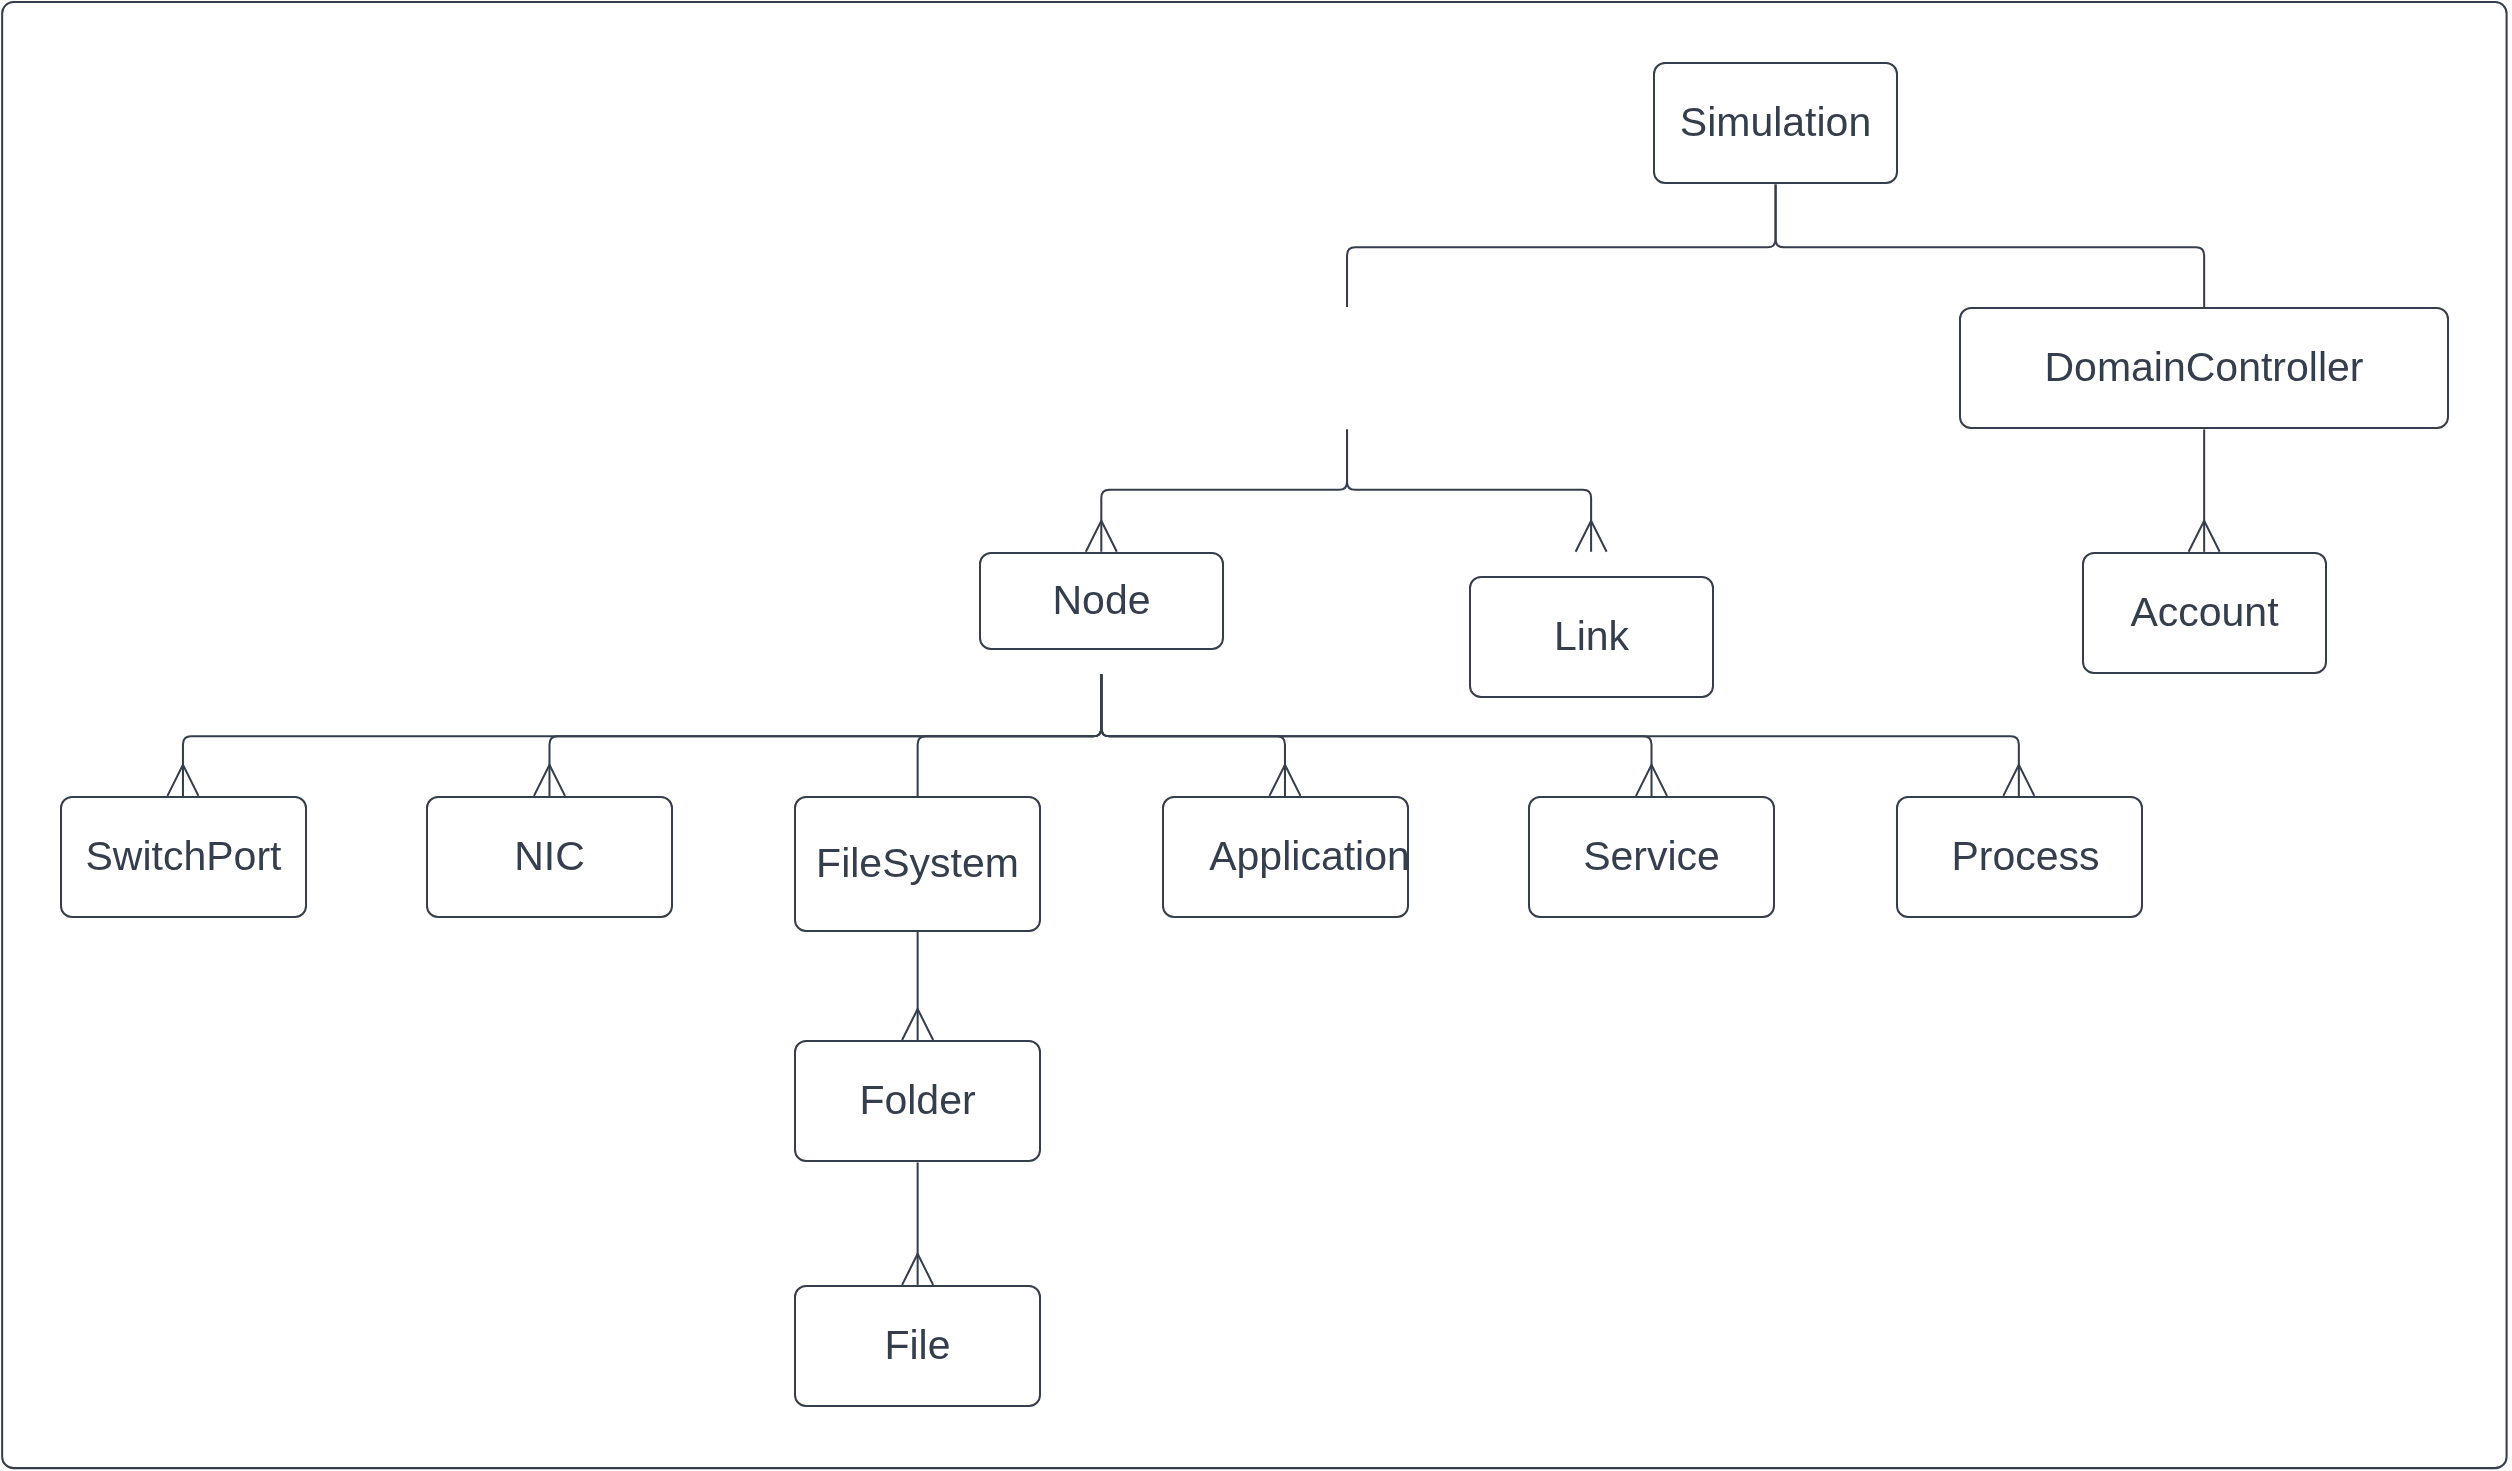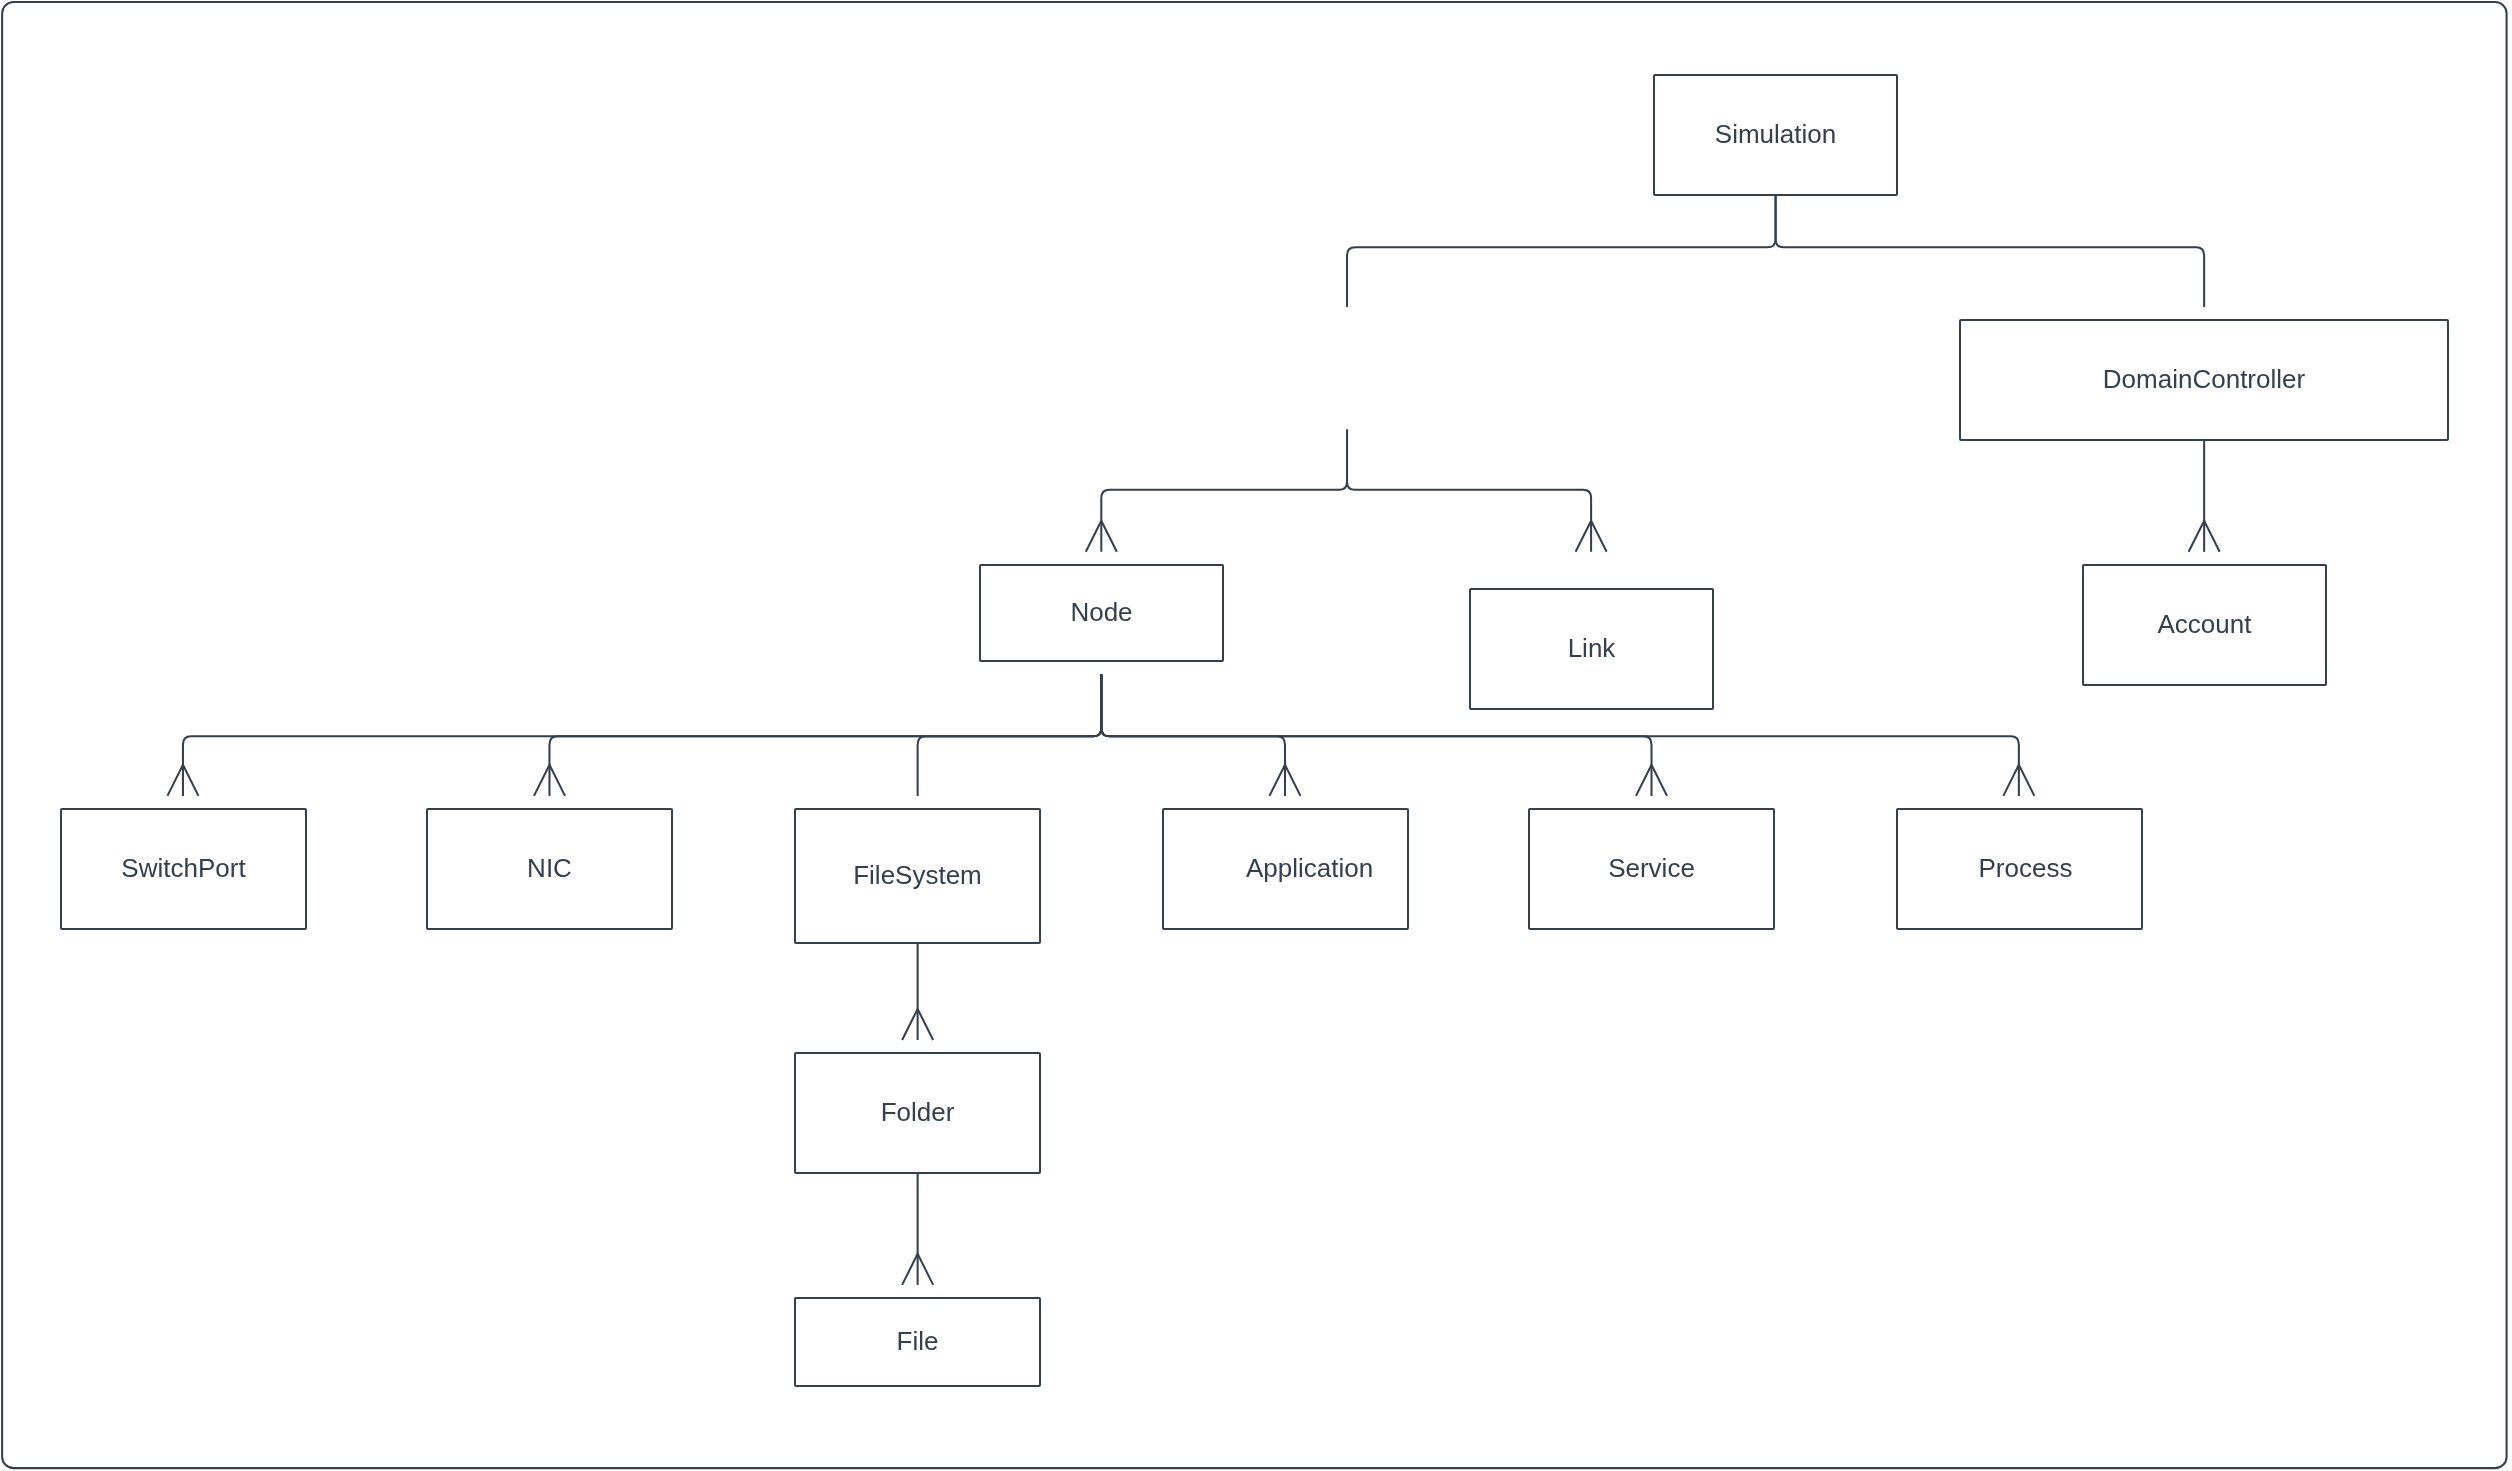--- a/index.html
+++ b/index.html
@@ -19,29 +19,28 @@
   .wires path, .wires rect{
     fill:none;
     stroke:var(--stroke);
     stroke-width:2.5;
   }
   .node{
     position:absolute;
     box-sizing:border-box;
     background:var(--background);
     border:2px solid var(--stroke);
-    border-radius:2px;
+    border-radius:12px;
     display:flex;
     align-items:center;
     justify-content:center;
     color:var(--text);
-    font-size:26px;
+    font-size:41px;
     line-height:1.2;
     white-space:nowrap;
-    margin-top:12px;
   }
 </style>
 </head>
 <body>
 
 <div class="canvas">
 
   <svg class="wires" width="2512" height="1471" viewBox="0 0 3077 1802">
 
     <rect x="2.5" y="2.5" width="3068" height="1796" rx="14"></rect>
@@ -118,18 +117,18 @@
   </div>
 
   <div class="node" style="left:1896px;top:796px;width:247px;height:122px;padding-left:12px;">
     <span>Process</span>
   </div>
 
   <div class="node" style="left:794px;top:1040px;width:247px;height:122px;">
     <span>Folder</span>
   </div>
 
-  <div class="node" style="left:794px;top:1285px;width:247px;height:90px;justify-content:center;">
+  <div class="node" style="left:794px;top:1285px;width:247px;height:122px;justify-content:center;">
     <span>File</span>
   </div>
 
 </div>
 
 
 </body></html>

